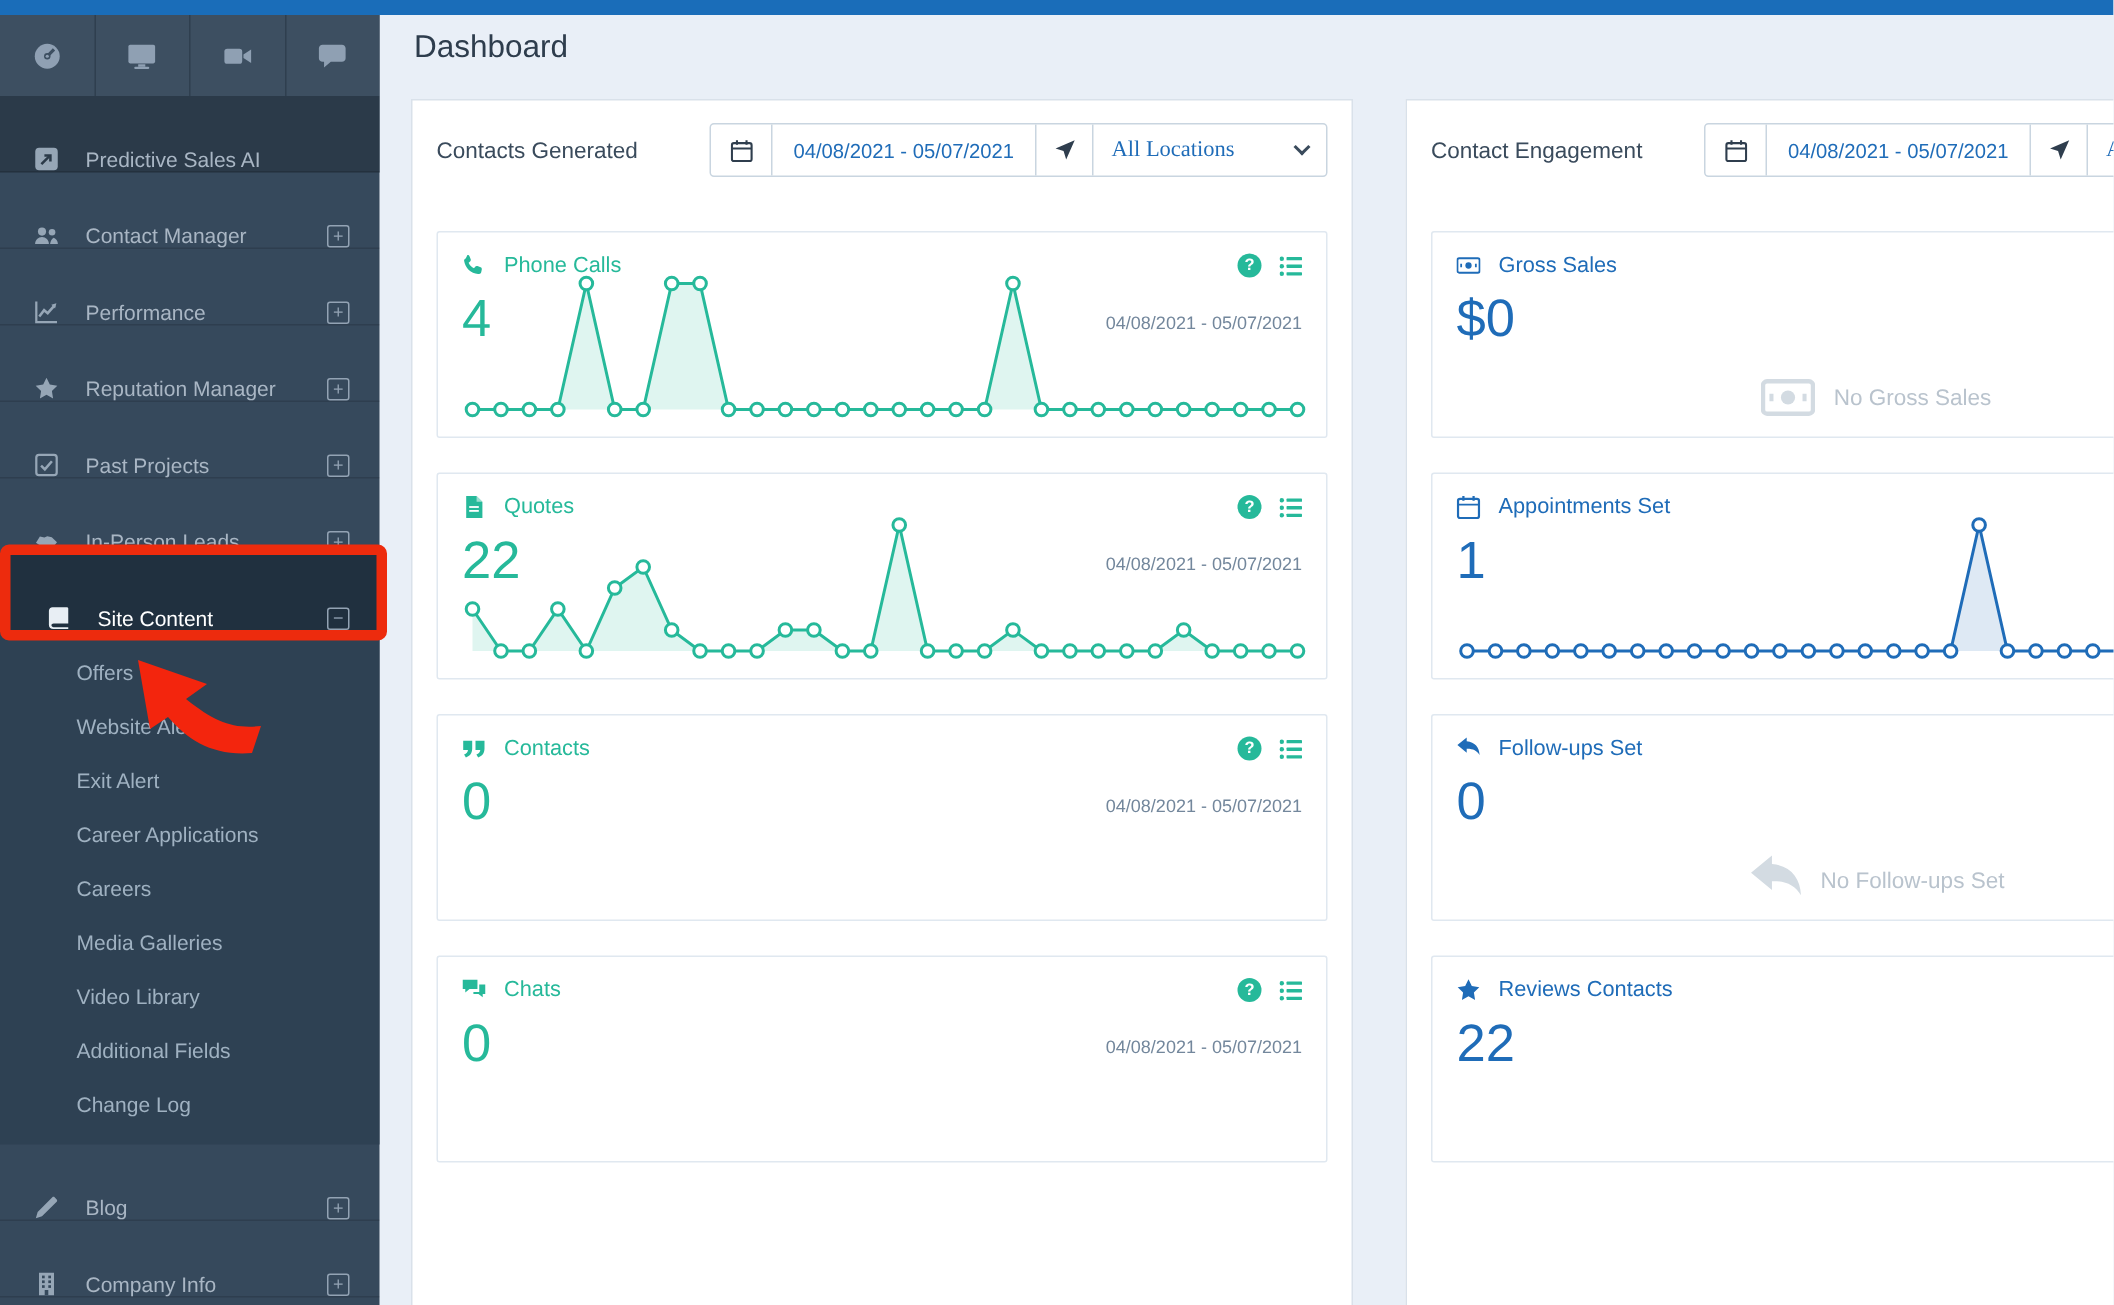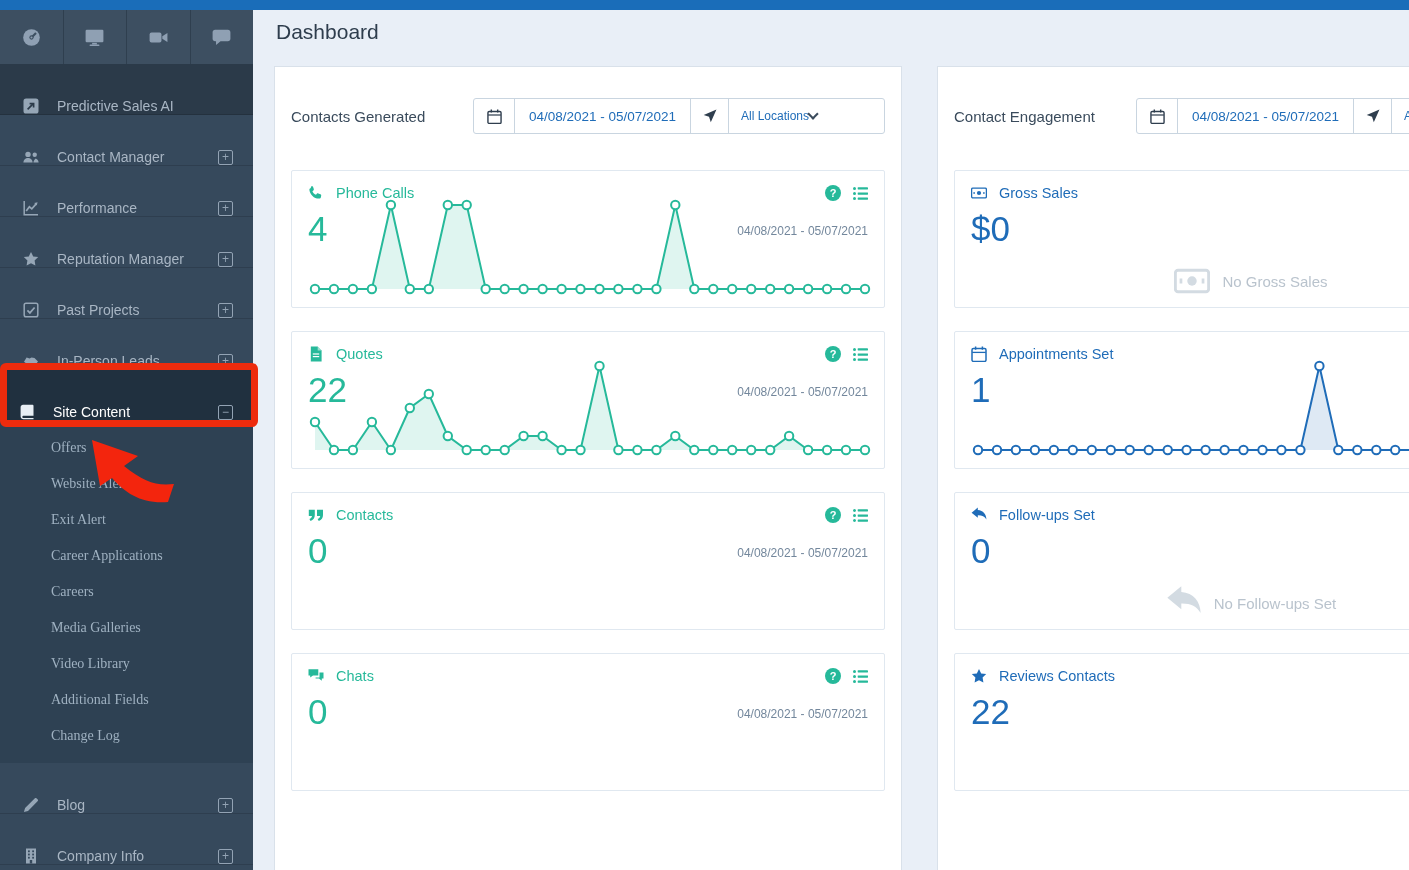--- a/index.html
+++ b/index.html
@@ -14,38 +14,38 @@
 
   
   .sidebar { position:absolute; top:10px; left:0; width:253px; height:860px; background:var(--sidebar,#36495c); z-index:5; }
   .sidebar-icons { display:flex; height:54px; background:#3d4f61; }
   .sidebar-icons .tile { flex:1; display:flex; align-items:center; justify-content:center; border-right:1px solid #2f3f4f; color:#8fa0b3; cursor:pointer; }
   .sidebar-icons .tile:last-child { border-right:none; }
   .menu-item { height:51px; display:flex; align-items:flex-end; padding:0 20px 0 23px; color:#a9b6c4; font-size:14px; border-bottom:1px solid rgba(0,0,0,0.14); cursor:pointer; }
   .menu-item .mi { width:21px; margin-right:13px; display:flex; color:#96a6b6; flex:none; }
   .menu-item .expander { margin-left:auto; width:15px; height:15px; border:1px solid #93a3b4; border-radius:2px; font-size:12px; line-height:12px; text-align:center; color:#93a3b4; flex:none; }
   .menu-item.dark { background:var(--sidebar_dark,#2b3a49); }
-  .menu-item.active { background:var(--sidebar_active,#20303f); border-left:5px solid #22c55e; padding-left:14px; color:#ffffff; }
+  .menu-item.active { background:var(--sidebar_active,#20303f); border-left:5px solid #22c55e; padding-left:26px; color:#ffffff; }
   .menu-item.active .mi { color:#e8eef4; }
   .submenu { background:var(--submenu,#2e4153); padding:9px 0; }
-  .submenu-item { height:36px; line-height:36px; padding-left:51px; color:#9fb1c1; font-size:14px; cursor:pointer;font-family:Liberation Serif, serif; }
+  .submenu-item { height:36px; line-height:36px; padding-left:51px; color:#9fb1c1; font-size:14px; cursor:pointer; }
 
   
   .page-title { position:absolute; left:276px; top:20px; margin:0; font-size:21px; font-weight:500; color:#2e3d4d; }
   .panel { position:absolute; top:66px; width:628px; height:960px; background:#fff; border:1px solid #d9e1ea; }
   #panel0 { left:274px; } #panel1 { left:937px; }
-  .panel-head { display:flex; align-items:center; justify-content:space-between; padding:15px 16px 36px 16px;margin-top:16px; }
+  .panel-head { display:flex; align-items:center; justify-content:space-between; padding:15px 16px 36px 16px; }
   .panel-title { font-size:15px; color:#3a4b5c; }
   .controls { display:flex; align-items:stretch; height:36px; border:1px solid #c9d5e0; border-radius:3px; background:#fff; }
   .ctl { display:flex; align-items:center; justify-content:center; }
   .ctl + .ctl { border-left:1px solid #c9d5e0; }
   .ctl.cal { width:40px; color:#2f3e4e; cursor:pointer; }
   .ctl.date { width:176px; color:var(--blue,#1f6cb8); font-size:13.5px; cursor:text; }
   .ctl.loc { width:38px; color:#2f3e4e; cursor:pointer; }
-  .ctl.select { width:156px; color:var(--blue,#1f6cb8); font-size:12px; justify-content:flex-start; padding:0 12px; cursor:pointer; }
+  .ctl.select { width:156px; color:var(--blue,#1f6cb8); font-size:15px; justify-content:space-between; padding:0 12px; cursor:pointer;font-family:Liberation Serif, serif; }
   .chev { width:8px; height:8px; border-right:2px solid #3a4b5c; border-bottom:2px solid #3a4b5c; transform:rotate(45deg); margin-top:-4px; flex:none; }
 
   .theme-green { --theme: var(--green,#26b99a); }
   .theme-blue  { --theme: var(--blue,#1f6cb8); }
 
   .card { position:relative; margin:0 16px 23px 16px; height:138px; border:1px solid #e0e8f0; border-radius:2px; background:#fff; padding:14px 16px; }
   .card-head { display:flex; align-items:center; gap:12px; color:var(--theme); font-size:14.5px; }
   .card-head .spacer { flex:1; }
   .qicon { width:16px; height:16px; border-radius:50%; background:var(--theme); color:#fff; font-size:11px; font-weight:bold; display:flex; align-items:center; justify-content:center; cursor:pointer; flex:none; }
   .licon { color:var(--theme); display:flex; cursor:pointer; flex:none; }

